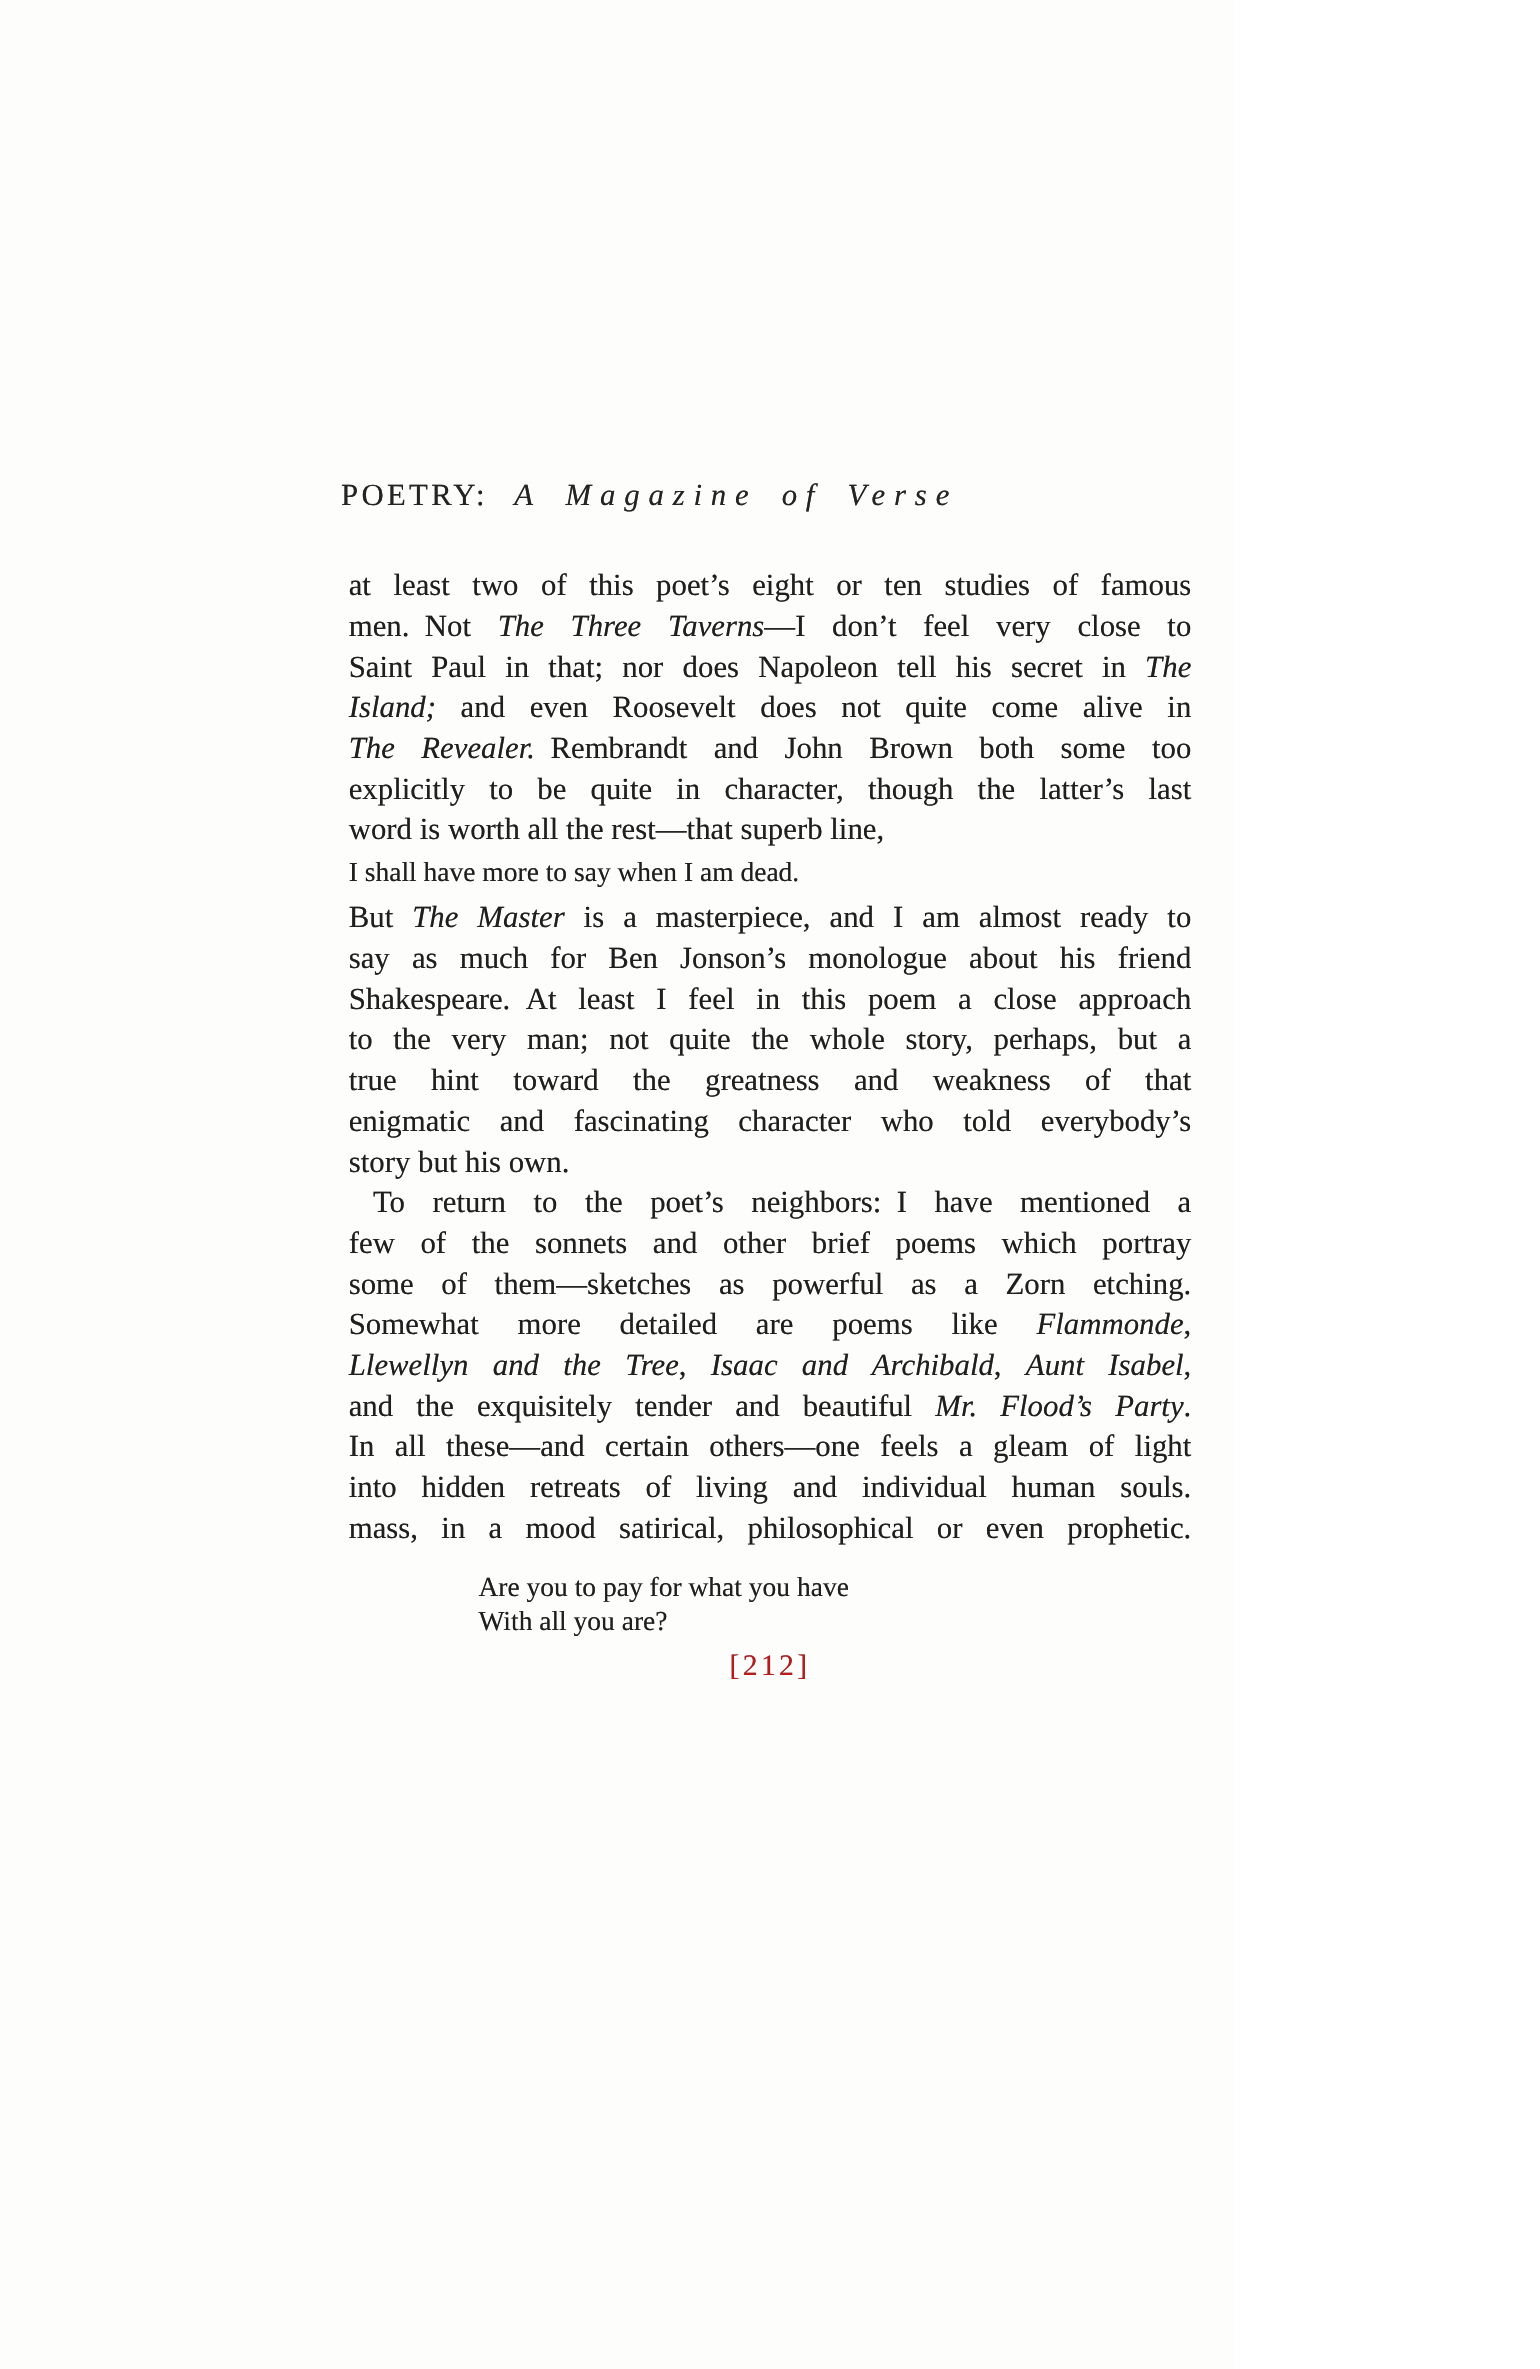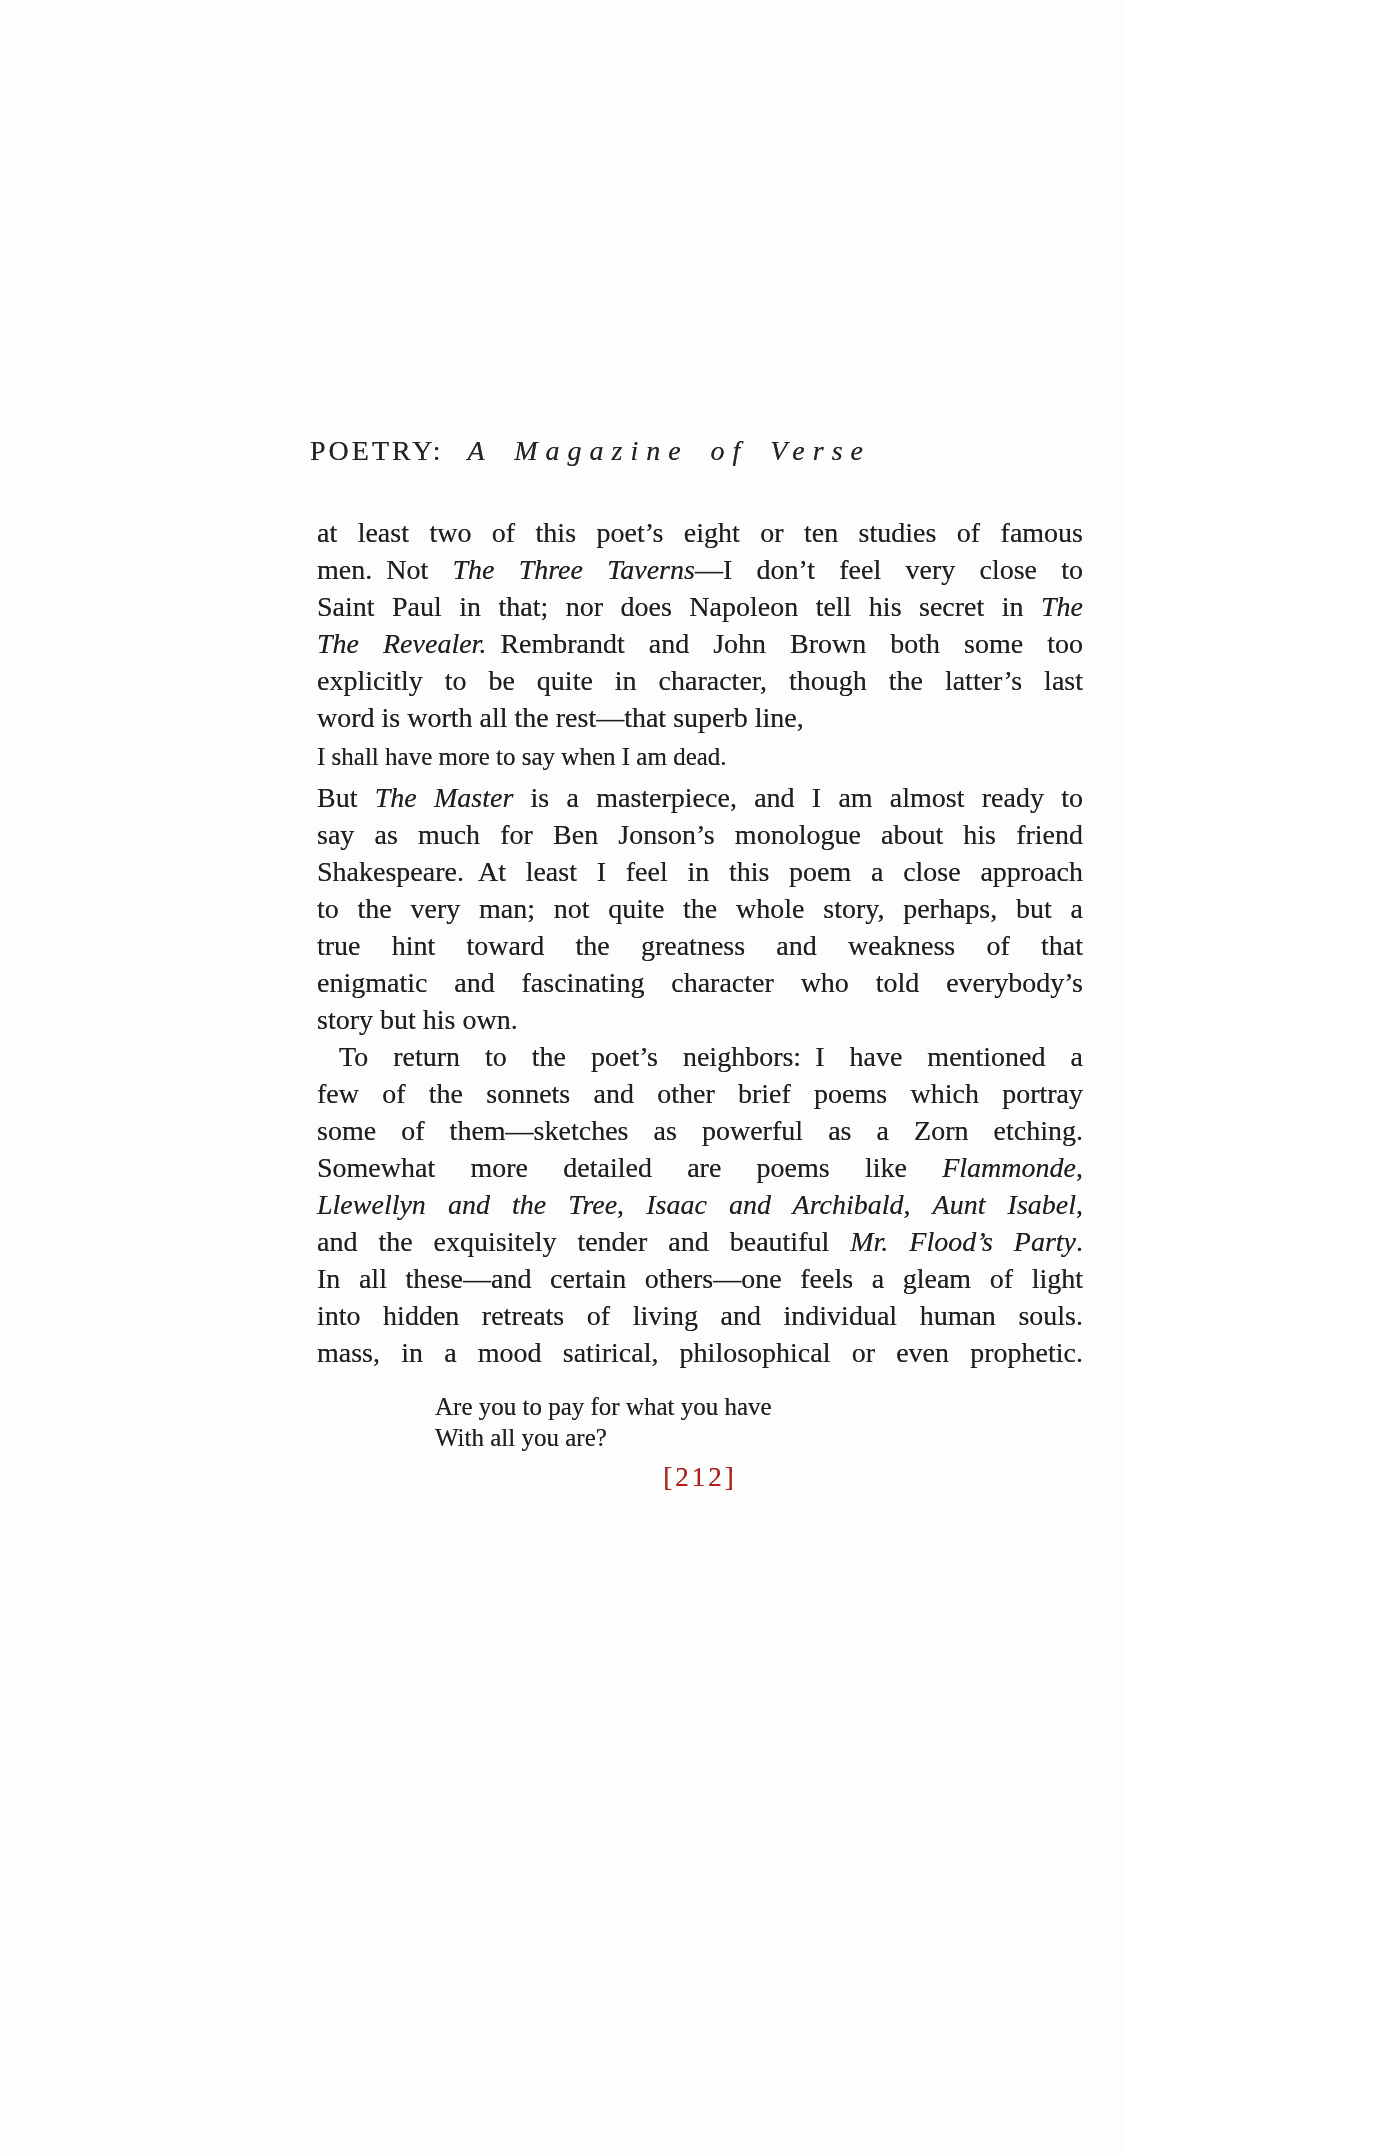--- a/index.html
+++ b/index.html
@@ -74,20 +74,21 @@
 <div class="page">
   <div class="text-column">
     <div class="running-header">
       <span class="label">POETRY:</span><span class="title">A Magazine of Verse</span>
     </div>
     <div id="text-body">
         <div class="block para">
           <div class="line"><span>at least two of this poet’s eight or ten studies of famous</span></div>
           <div class="line"><span>men. Not </span><em>The Three Taverns</em><span>—I don’t feel very close to</span></div>
           <div class="line"><span>Saint Paul in that; nor does Napoleon tell his secret in </span><em>The</em></div>
+          <div class="line"><em>Island;</em><span> and even Roosevelt does not quite come alive in</span></div>
           <div class="line"><em>The Revealer.</em><span> Rembrandt and John Brown both some too</span></div>
           <div class="line"><span>explicitly to be quite in character, though the latter’s last</span></div>
           <div class="line last"><span>word is worth all the rest—that superb line,</span></div>
         </div>
         <div class="block quote">
           <div class="line"><span>I shall have more to say when I am dead.</span></div>
         </div>
         <div class="block para">
           <div class="line"><span>But </span><em>The Master</em><span> is a masterpiece, and I am almost ready to</span></div>
           <div class="line"><span>say as much for Ben Jonson’s monologue about his friend</span></div>

